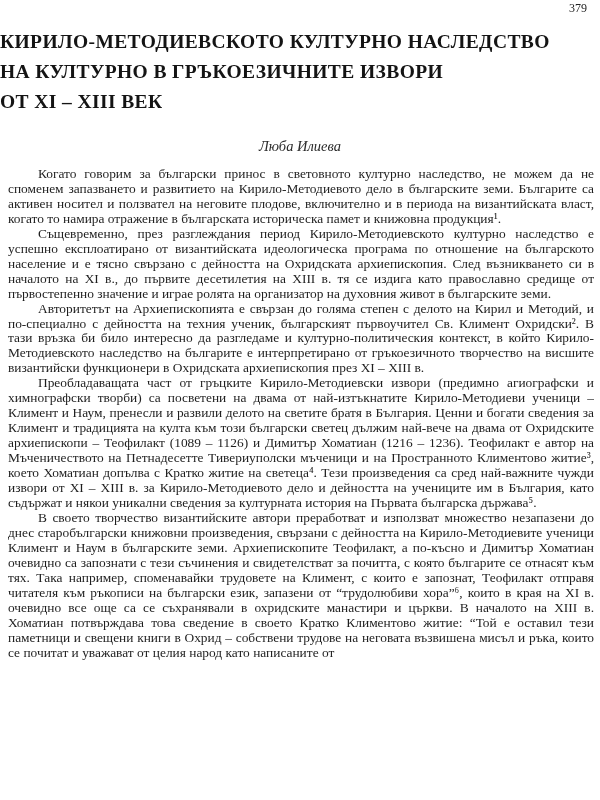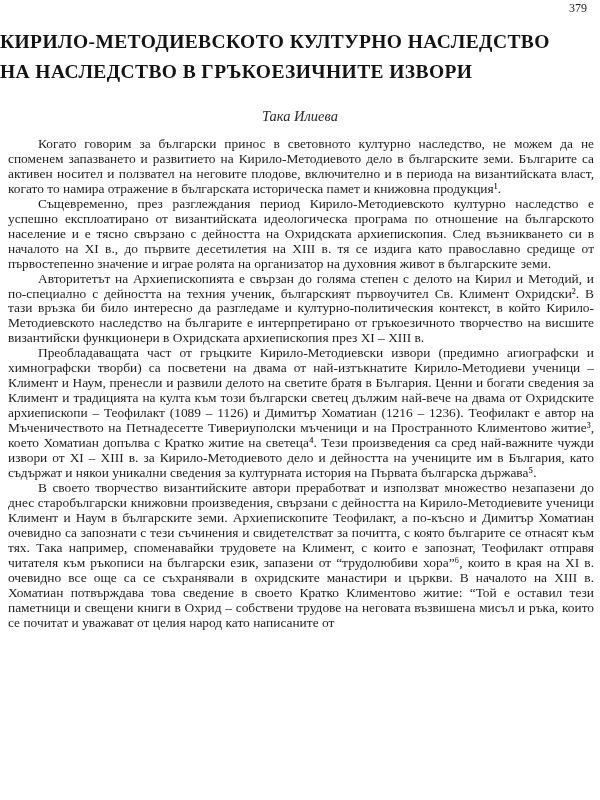--- a/index.html
+++ b/index.html
@@ -53,24 +53,25 @@
 </style>
 </head>
 <body>
 
 <div class="page">
 
   <div class="page-number">379</div>
 
   <div class="title-block">
     <div>КИРИЛО-МЕТОДИЕВСКОТО КУЛТУРНО НАСЛЕДСТВО</div>
-    <div>НА НАСЛЕДСТВО В ГРЪКОЕЗИЧНИТЕ ИЗВОРИ</div>
+    <div>НА КУЛТУРНО В ГРЪКОЕЗИЧНИТЕ ИЗВОРИ</div>
+    <div>ОТ XI – XIII ВЕК</div>
   </div>
 
-  <div class="author-line">Така Илиева</div>
+  <div class="author-line">Люба Илиева</div>
 
   <div class="body-text">
     <p>Когато говорим за български принос в световното културно наследство, не можем да не споменем запазването и развитието на Кирило-Методиевото дело в българските земи. Българите са активен носител и ползвател на неговите плодове, включително и в периода на византийската власт, когато то намира отражение в българската историческа памет и книжовна продукция¹.</p>
     <p>Същевременно, през разглеждания период Кирило-Методиевското културно наследство е успешно експлоатирано от византийската идеологическа програма по отношение на българското население и е тясно свързано с дейността на Охридската архиепископия. След възникването си в началото на XI в., до първите десетилетия на XIII в. тя се издига като православно средище от първостепенно значение и играе ролята на организатор на духовния живот в българските земи.</p>
     <p>Авторитетът на Архиепископията е свързан до голяма степен с делото на Кирил и Методий, и по-специално с дейността на техния ученик, българският първоучител Св. Климент Охридски². В тази връзка би било интересно да разгледаме и културно-политическия контекст, в който Кирило-Методиевското наследство на българите е интерпретирано от гръкоезичното творчество на висшите византийски функционери в Охридската архиепископия през XI – XIII в.</p>
     <p>Преобладаващата част от гръцките Кирило-Методиевски извори (предимно агиографски и химнографски творби) са посветени на двама от най-изтъкнатите Кирило-Методиеви ученици – Климент и Наум, пренесли и развили делото на светите братя в България. Ценни и богати сведения за Климент и традицията на култа към този български светец дължим най-вече на двама от Охридските архиепископи – Теофилакт (1089 – 1126) и Димитър Хоматиан (1216 – 1236). Теофилакт е автор на Мъченичеството на Петнадесетте Тивериуполски мъченици и на Пространното Климентово житие³, което Хоматиан допълва с Кратко житие на светеца⁴. Тези произведения са сред най-важните чужди извори от XI – XIII в. за Кирило-Методиевото дело и дейността на учениците им в България, като съдържат и някои уникални сведения за културната история на Първата българска държава⁵.</p>
     <p>В своето творчество византийските автори преработват и използват множество незапазени до днес старобългарски книжовни произведения, свързани с дейността на Кирило-Методиевите ученици Климент и Наум в българските земи. Архиепископите Теофилакт, а по-късно и Димитър Хоматиан очевидно са запознати с тези съчинения и свидетелстват за почитта, с която българите се отнасят към тях. Така например, споменавайки трудовете на Климент, с които е запознат, Теофилакт отправя читателя към ръкописи на български език, запазени от “трудолюбиви хора”⁶, които в края на XI в. очевидно все още са се съхранявали в охридските манастири и църкви.  В началото на XIII в. Хоматиан потвърждава това сведение в своето Кратко Климентово житие: “Той е оставил тези паметници и свещени книги в Охрид – собствени трудове на неговата възвишена мисъл и ръка, които се почитат и уважават от целия народ като написаните от</p>
   </div>
 
 </div>

